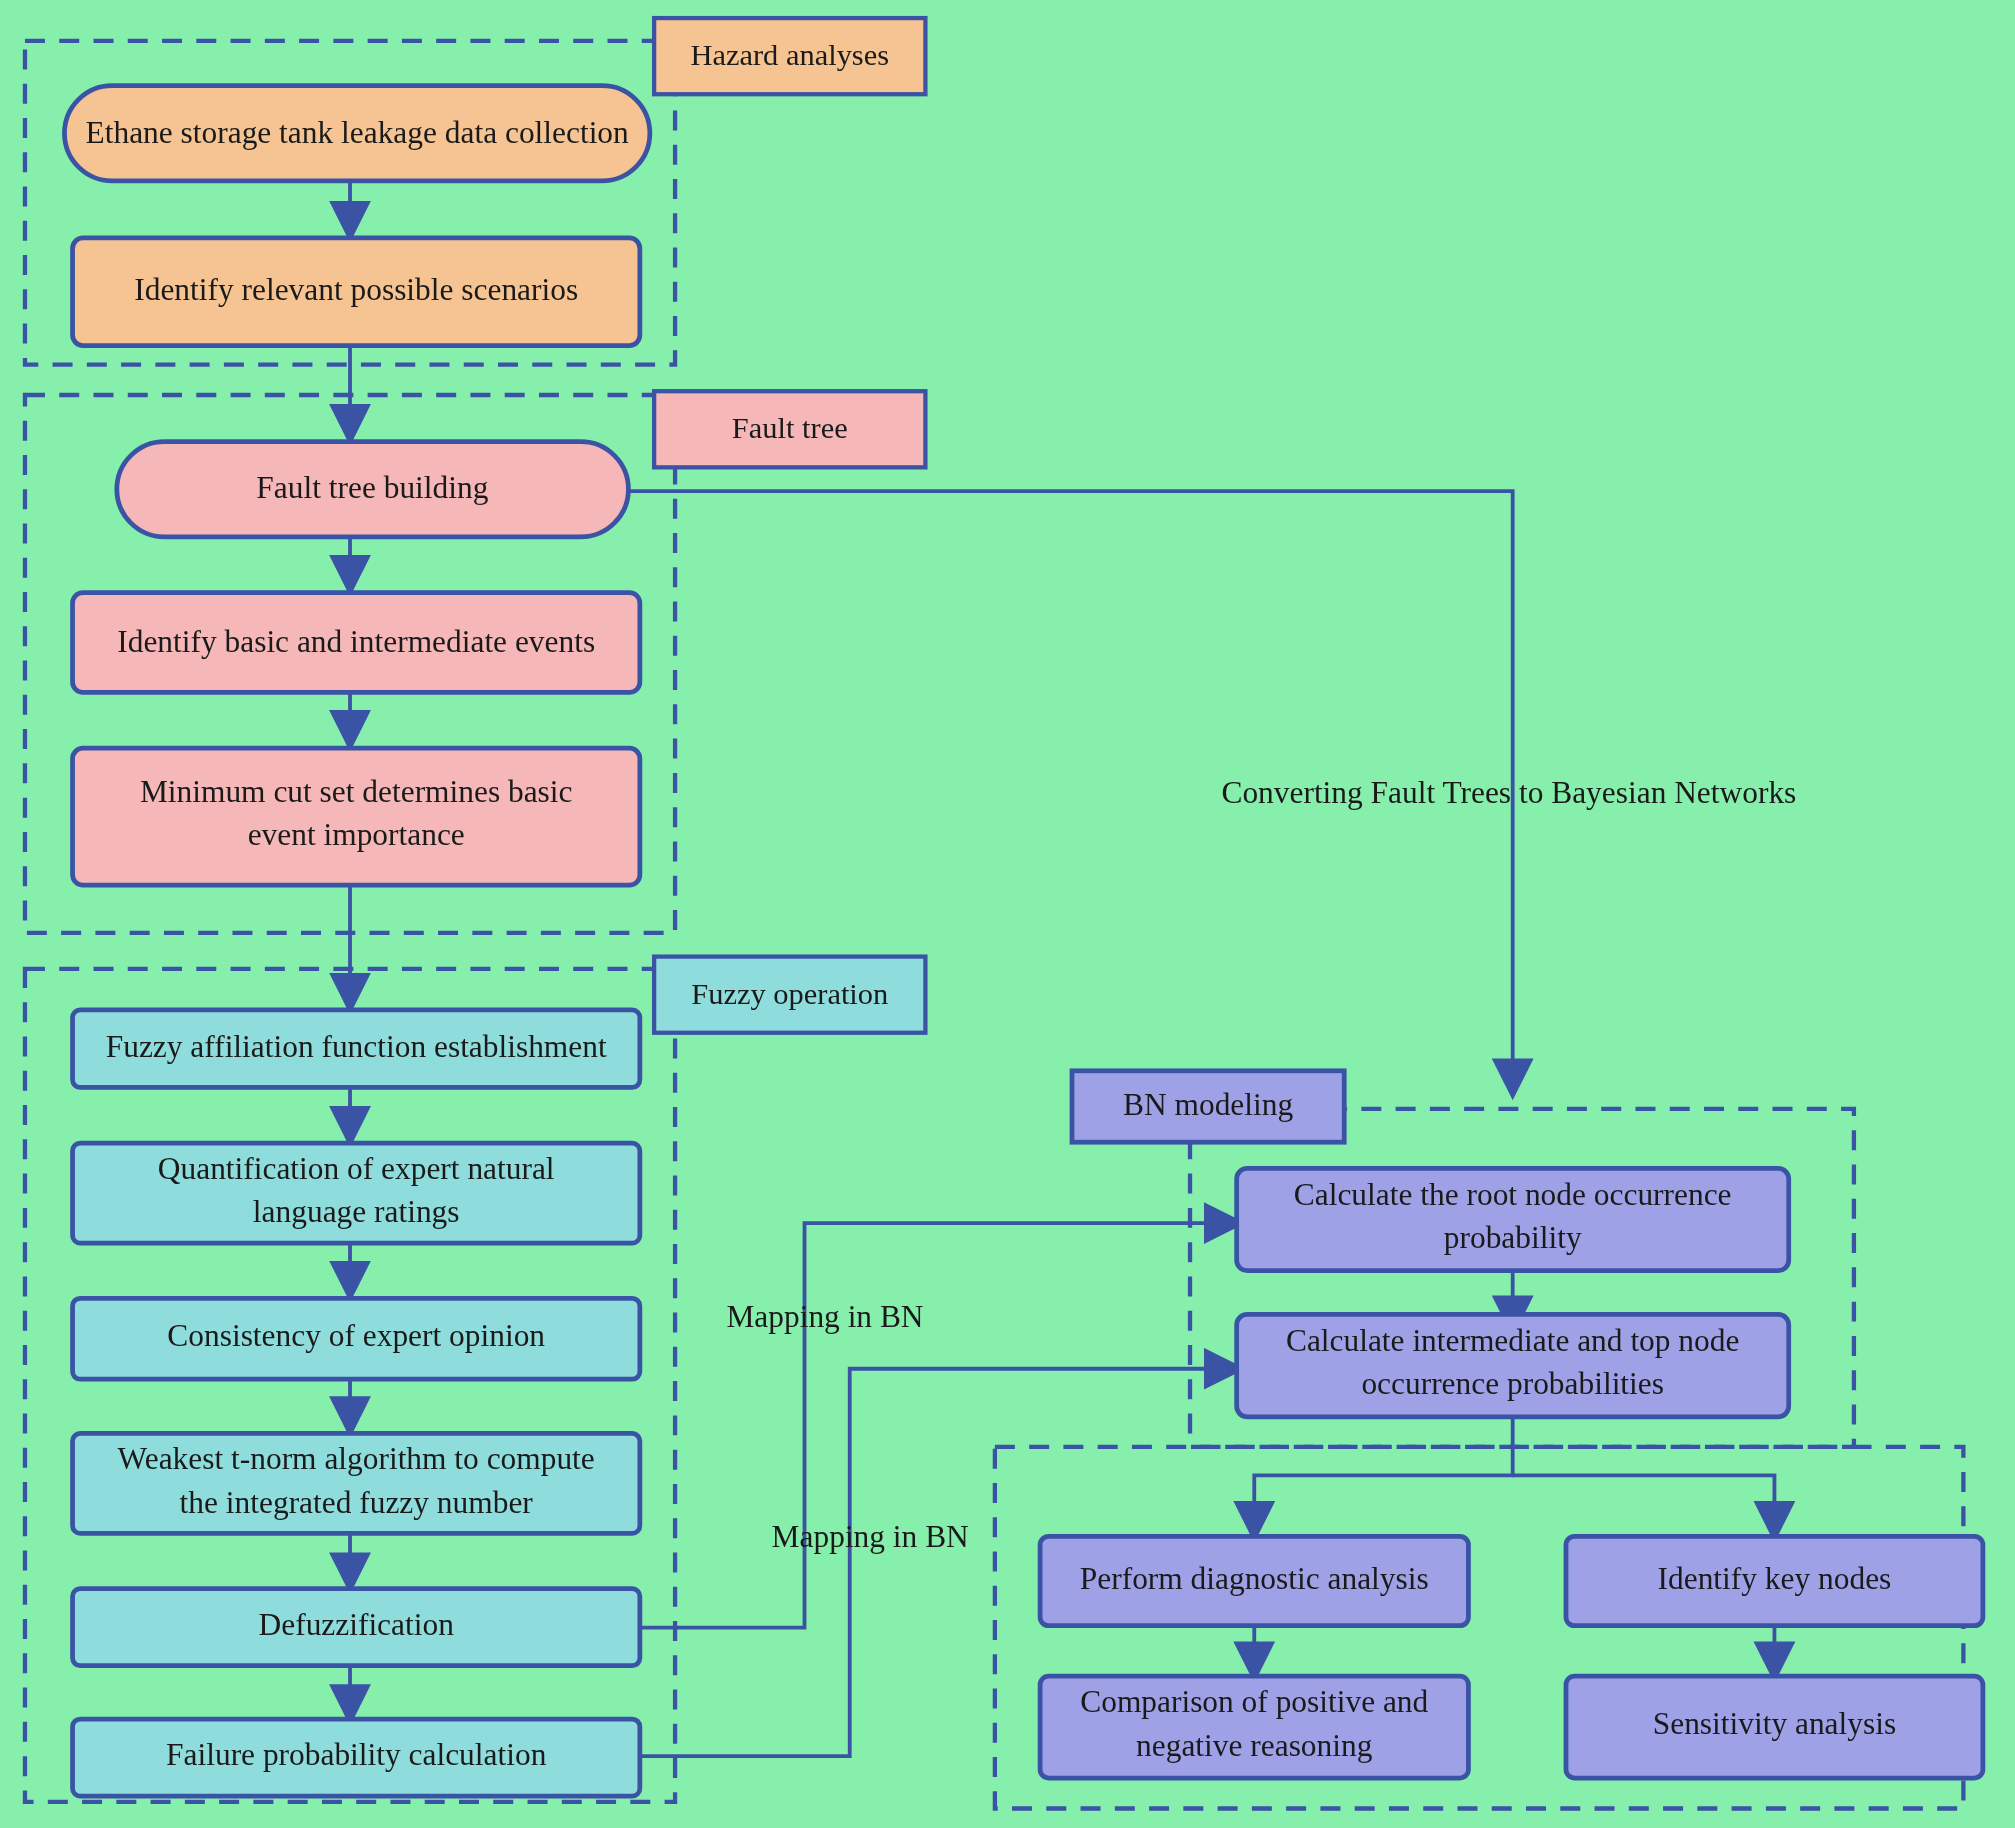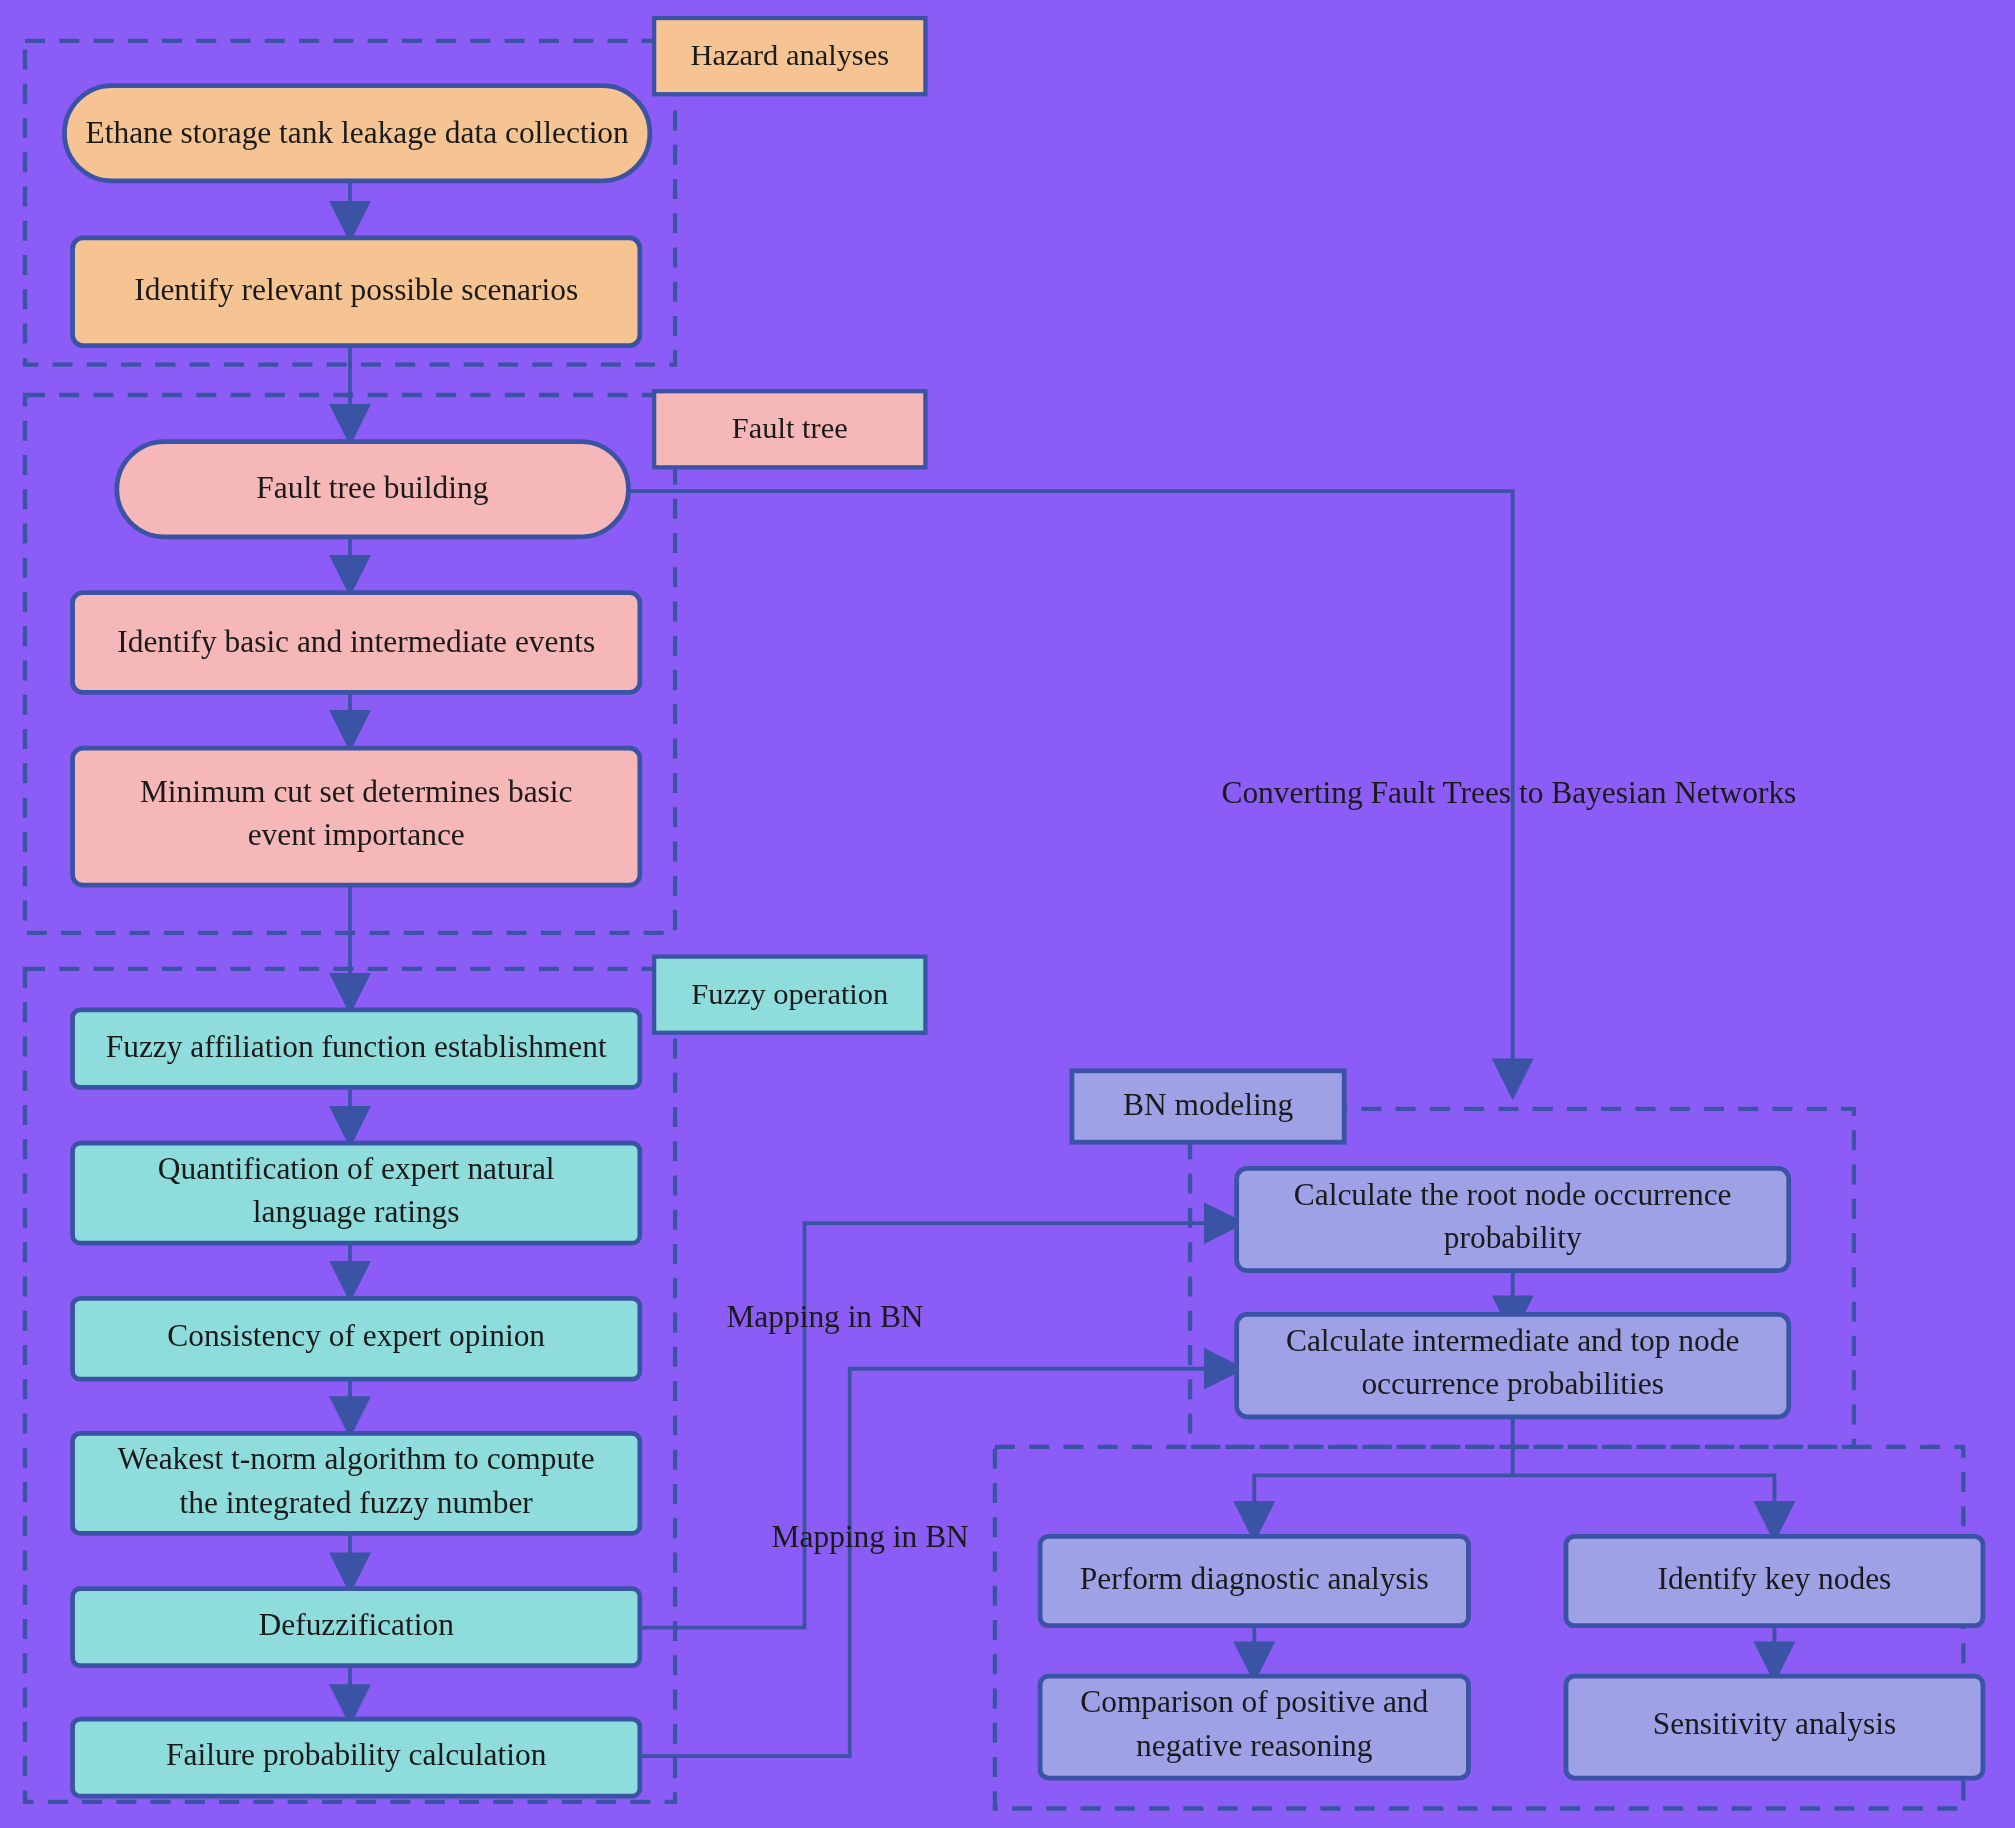--- a/index.html
+++ b/index.html
@@ -1,17 +1,17 @@
 <!DOCTYPE html>
 <html style="font-size:7.6px"><head>
 <meta charset="utf-8">
 <style>
   html,body{margin:0;padding:0;background:#ffffff;}
   body{font-family:"Liberation Serif","DejaVu Serif",serif;}
-  #stage{position:relative;width:2015px;height:1828px;background:#8b5cf6;overflow:hidden;text-align:center;}
+  #stage{position:relative;width:2015px;height:1828px;background:#86efac;overflow:hidden;text-align:center;}
   svg.canvas{position:absolute;left:0;top:0;width:2015px;height:1828px;}
   .nodeText{
     font-family:"Liberation Serif","DejaVu Serif",serif;
     fill:#1a1a1a;
     text-anchor:middle;
     dominant-baseline:middle;
   }
   .freeText{
     font-family:"Liberation Serif","DejaVu Serif",serif;
     fill:#1a1a1a;

